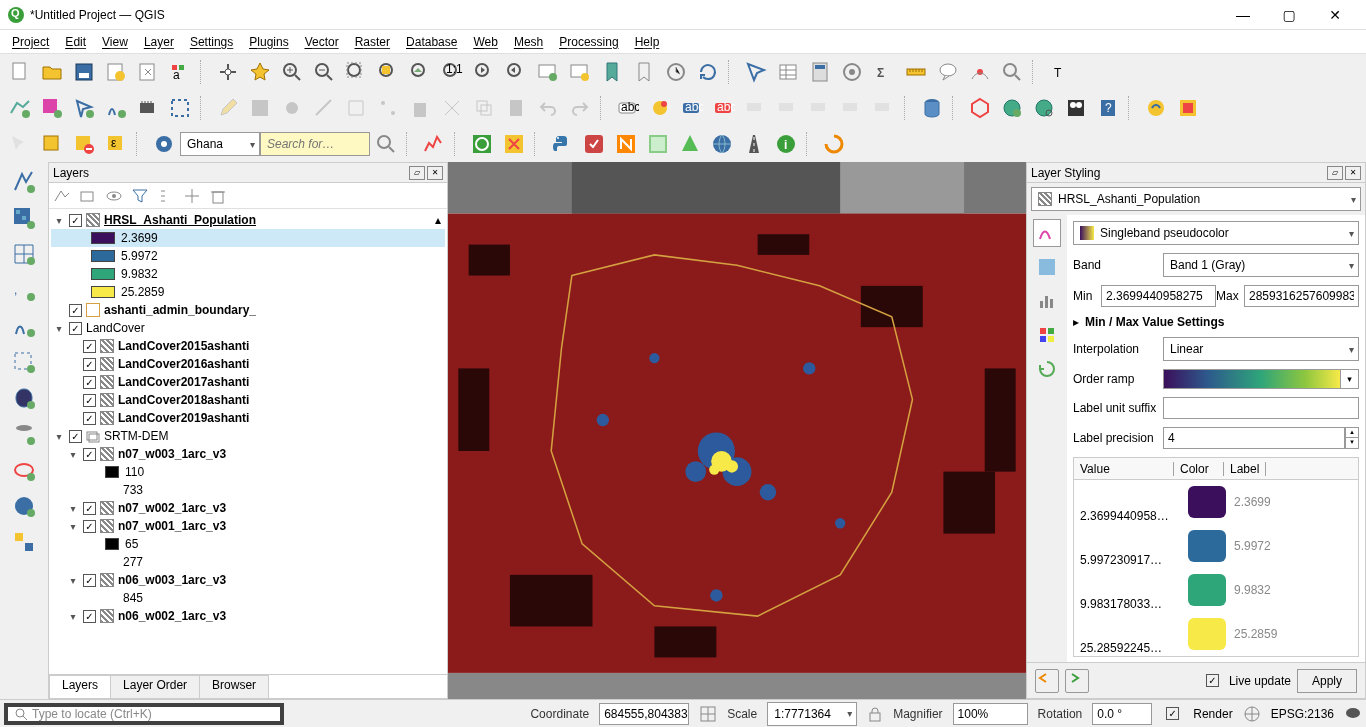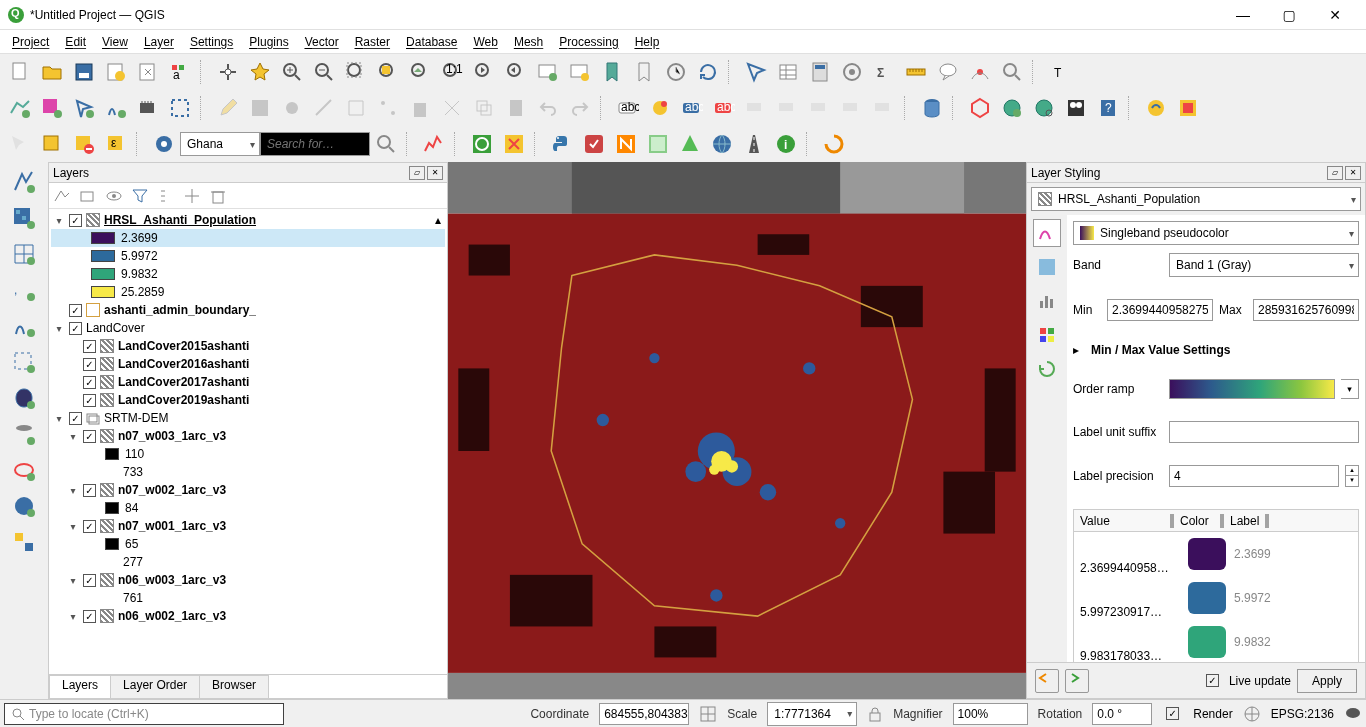--- a/index.html
+++ b/index.html
@@ -13,21 +13,21 @@
 .menubar { height: 24px; background: #fff; border-bottom: 1px solid #e0e0e0; display: flex; align-items: center; padding: 0 4px; }
 .menubar span { padding: 2px 8px; text-decoration: underline; text-decoration-color: #333; text-underline-offset: 2px; }
 .menubar span:first-letter { text-decoration: underline; }
 .toolbars { background: #f0f0f0; }
 .tb-row { height: 36px; display: flex; align-items: center; padding: 0 4px; gap: 0; }
 .tb-sep { width: 8px; height: 24px; border-left: 1px dotted #aaa; margin: 0 4px; }
 .tb-btn { width: 32px; height: 32px; display: flex; align-items: center; justify-content: center; border: 1px solid transparent; border-radius: 2px; }
 .tb-btn svg, .tb-btn span { width: 22px; height: 22px; }
 .combo { height: 24px; border: 1px solid #999; background: #fff; padding: 0 18px 0 6px; display: flex; align-items: center; position: relative; min-width: 80px; }
 .combo::after { content: "▾"; position: absolute; right: 4px; font-size: 10px; color: #555; }
-.search-input { height: 24px; border: 1px solid #999; background: #000000; padding: 0 6px; width: 110px; color: #888; font-style: italic; }
+.search-input { height: 24px; border: 1px solid #999; background: #fef9c3; padding: 0 6px; width: 110px; color: #888; font-style: italic; }
 .workspace { flex: 1; display: flex; overflow: hidden; }
 .left-toolbar { width: 48px; background: #f0f0f0; display: flex; flex-direction: column; align-items: center; padding-top: 4px; gap: 4px; }
 .lt-btn { width: 32px; height: 32px; display: flex; align-items: center; justify-content: center; }
 .layers-panel { width: 400px; background: #fff; border: 1px solid #ccc; display: flex; flex-direction: column; }
 .panel-header { height: 20px; background: #f0f0f0; border-bottom: 1px solid #ccc; display: flex; align-items: center; padding: 0 4px; font-size: 11px; }
 .panel-header .title { flex: 1; }
 .panel-hdr-btn { width: 16px; height: 14px; border: 1px solid #888; font-size: 8px; display: flex; align-items: center; justify-content: center; margin-left: 2px; }
 .layers-toolbar { height: 26px; border-bottom: 1px solid #e0e0e0; display: flex; align-items: center; padding: 0 4px; gap: 8px; }
 .lt-icon { width: 18px; height: 18px; }
 .layers-tree { flex: 1; overflow-y: auto; padding: 2px; }
@@ -44,36 +44,36 @@
 .layers-tabs .tab { padding: 2px 12px; border: 1px solid #ccc; border-bottom: none; background: #f0f0f0; margin-right: -1px; }
 .layers-tabs .tab.active { background: #fff; }
 .map { flex: 1; background: #444; position: relative; overflow: hidden; }
 .map-canvas { position: absolute; inset: 0; }
 .styling-panel { width: 340px; background: #f0f0f0; border: 1px solid #ccc; display: flex; flex-direction: column; }
 .styling-body { flex: 1; display: flex; overflow: hidden; }
 .styling-tabs { width: 40px; background: #f0f0f0; display: flex; flex-direction: column; align-items: center; padding-top: 4px; gap: 6px; }
 .st-tab { width: 28px; height: 28px; border: 1px solid transparent; display: flex; align-items: center; justify-content: center; }
 .st-tab.active { border-color: #999; background: #fff; }
 .styling-content { flex: 1; background: #fff; padding: 6px; overflow-y: auto; }
-.form-row { display: flex; align-items: center; margin-bottom: 22px; gap: 6px; }
+.form-row { display: flex; align-items: center; margin-bottom: 8px; gap: 0; }
 .form-row label { width: 90px; }
 .form-input { flex: 1; height: 22px; border: 1px solid #999; padding: 0 4px; background: #fff; }
 .color-ramp { flex: 1; height: 20px; background: linear-gradient(90deg, #3b0f5c 0%, #2d5a8c 25%, #2fa57a 55%, #8cc63f 80%, #f7e948 100%); border: 1px solid #999; }
 .ramp-btn { width: 18px; height: 20px; border: 1px solid #999; border-left: none; display: flex; align-items: center; justify-content: center; font-size: 9px; }
 .classes-header { display: flex; border: 1px solid #ccc; border-bottom: none; background: #f8f8f8; height: 22px; align-items: center; }
-.classes-header div { padding: 0 6px; border-right: 4px solid #a3a3a3; }
+.classes-header div { padding: 0 6px; border-right: 1px solid #a3a3a3; }
 .classes-body { border: 1px solid #ccc; max-height: 200px; overflow-y: auto; }
 .class-row { display: flex; align-items: center; height: 44px; padding: 0 6px; }
 .class-row .val { width: 100px; margin-top: 28px; }
 .class-row .col { width: 38px; height: 32px; border-radius: 6px; margin: 0 8px; }
 .class-row .lab { color: #888; }
 .styling-footer { height: 36px; border-top: 1px solid #ccc; display: flex; align-items: center; padding: 0 8px; gap: 6px; }
 .btn { height: 24px; padding: 0 14px; border: 1px solid #999; background: #f0f0f0; }
 .statusbar { height: 28px; background: #f0f0f0; border-top: 1px solid #ccc; display: flex; align-items: center; padding: 0 4px; gap: 10px; }
-.statusbar .locator { flex: 0 0 280px; height: 22px; border: 1px solid #404040; background: #fff; padding: 0 6px; color: #888; display: flex; align-items: center; }
+.statusbar .locator { flex: 0 0 280px; height: 22px; border: 4px solid #404040; background: #fff; padding: 0 6px; color: #888; display: flex; align-items: center; }
 .sb-field { height: 22px; border: 1px solid #999; background: #fff; padding: 0 4px; display: flex; align-items: center; }
 .sb-label { color: #333; }
 .spacer { flex: 1; }
 .lock-icon { width: 16px; height: 16px; }
 </style>
 </head>
 <body>
 
 <div class="titlebar">
   <div class="q-icon"></div>
@@ -767,20 +767,25 @@
           <span class="bold">LandCover2016ashanti</span>
         </div>
       <div class="tree-row" style="padding-left:28px">
           <span class="chk checked"></span>
           <span class="layer-ico" style="background:repeating-linear-gradient(45deg,#888,#888 2px,#fff 2px,#fff 4px)"></span>
           <span class="bold">LandCover2017ashanti</span>
         </div>
       <div class="tree-row" style="padding-left:28px">
           <span class="chk checked"></span>
           <span class="layer-ico" style="background:repeating-linear-gradient(45deg,#888,#888 2px,#fff 2px,#fff 4px)"></span>
+          <span class="bold">LandCover2018ashanti</span>
+        </div>
+      <div class="tree-row" style="padding-left:28px">
+          <span class="chk checked"></span>
+          <span class="layer-ico" style="background:repeating-linear-gradient(45deg,#888,#888 2px,#fff 2px,#fff 4px)"></span>
           <span class="bold">LandCover2019ashanti</span>
         </div>
 
       <div class="tree-row" style="padding-left:2px">
         <span class="expander">▾</span>
         <span class="chk checked"></span>
         <svg width="14" height="14" style="margin-right:4px">
             <rect x="1" y="3" width="10" height="8" fill="none" stroke="#888"></rect>
             <rect x="3" y="5" width="10" height="8" fill="none" stroke="#888"></rect>
           </svg>
@@ -799,45 +804,41 @@
         </div>
       <div class="tree-row" style="padding-left:72px">
           <span>733</span>
         </div>
       <div class="tree-row" style="padding-left:16px">
           <span class="expander">▾</span>
           <span class="chk checked"></span>
           <span class="layer-ico" style="background:repeating-linear-gradient(45deg,#888,#888 2px,#fff 2px,#fff 4px)"></span>
           <span class="bold">n07_w002_1arc_v3</span>
         </div>
-      <div class="tree-row" style="padding-left:54px">
-          <span class="swatch" style="background:#000;width:14px"></span>
-          <span>84</span>
-        </div>
       <div class="tree-row" style="padding-left:16px">
           <span class="expander">▾</span>
           <span class="chk checked"></span>
           <span class="layer-ico" style="background:repeating-linear-gradient(45deg,#888,#888 2px,#fff 2px,#fff 4px)"></span>
           <span class="bold">n07_w001_1arc_v3</span>
         </div>
       <div class="tree-row" style="padding-left:54px">
           <span class="swatch" style="background:#000;width:14px"></span>
           <span>65</span>
         </div>
       <div class="tree-row" style="padding-left:72px">
           <span>277</span>
         </div>
       <div class="tree-row" style="padding-left:16px">
           <span class="expander">▾</span>
           <span class="chk checked"></span>
           <span class="layer-ico" style="background:repeating-linear-gradient(45deg,#888,#888 2px,#fff 2px,#fff 4px)"></span>
           <span class="bold">n06_w003_1arc_v3</span>
         </div>
       <div class="tree-row" style="padding-left:72px">
-          <span>761</span>
+          <span>845</span>
         </div>
       <div class="tree-row" style="padding-left:16px">
           <span class="expander">▾</span>
           <span class="chk checked"></span>
           <span class="layer-ico" style="background:repeating-linear-gradient(45deg,#888,#888 2px,#fff 2px,#fff 4px)"></span>
           <span class="bold">n06_w002_1arc_v3</span>
         </div>
     </div>
     <div class="layers-tabs">
       <div class="tab active">Layers</div>
@@ -951,20 +952,26 @@
           <label style="width:28px">Min</label>
           <input class="form-input" style="width: 100px;" value="2.3699440958275">
           <label style="width:28px">Max</label>
           <input class="form-input" style="width: 100px;" value="2859316257609983">
         </div>
         <div class="form-row">
           <span style="margin-right:6px">▸</span>
           <span class="bold">Min / Max Value Settings</span>
         </div>
         <div class="form-row">
+          <label>Interpolation</label>
+          <div class="combo" style="flex:1">
+              <span>Linear</span>
+            </div>
+        </div>
+        <div class="form-row">
           <label>Order ramp</label>
           <div class="color-ramp"></div>
           <div class="ramp-btn">▾</div>
         </div>
         <div class="form-row">
           <label>Label unit suffix</label>
           <input class="form-input" value="" style="">
         </div>
         <div class="form-row">
           <label>Label precision</label>

